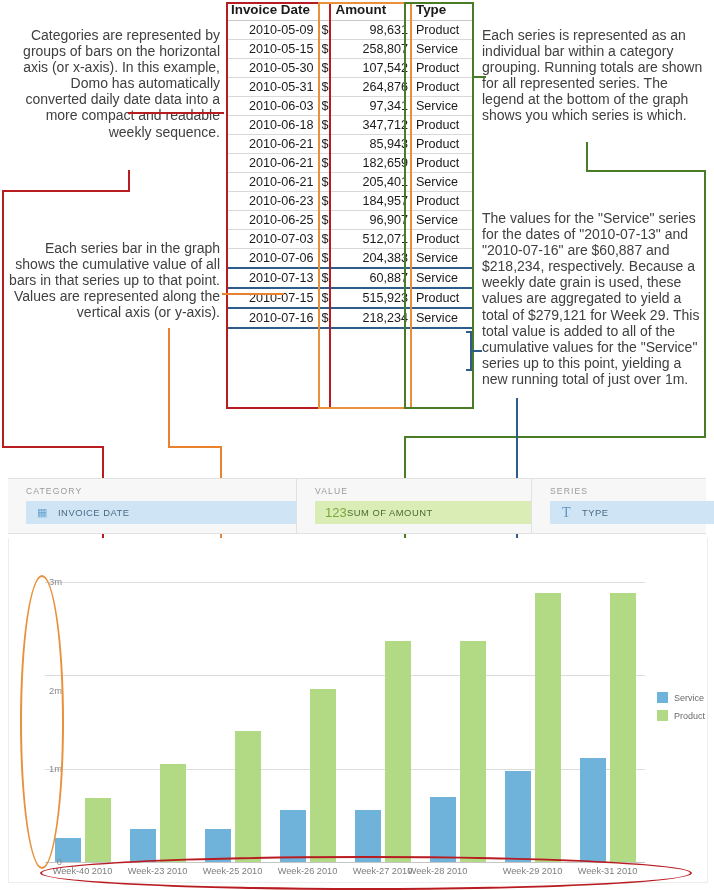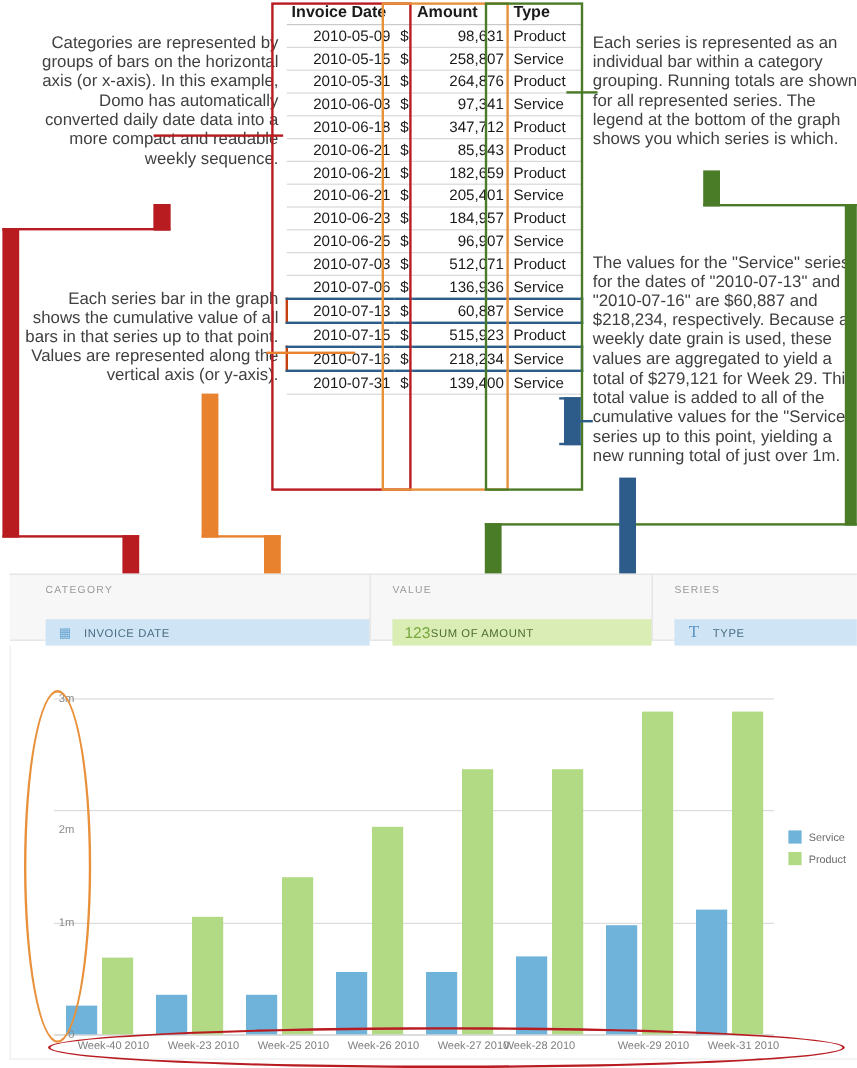--- a/index.html
+++ b/index.html
@@ -4,21 +4,21 @@
 <style>
   html,body{margin:0;padding:0;}
   body{
     width:714px;height:890px;
     background:#ffffff;
     font-family:"Liberation Sans", sans-serif;
     position:relative;
     overflow:hidden;
     color:#3a3a3a;
   }
-  .abs{position:absolute;padding-left:12px;}
+  .abs{position:absolute;}
 
   
   .ann{
     font-size:14px;
     line-height:16.1px;
     color:#404040;
   }
   .ann-tl{left:8px;top:27px;width:212px;text-align:right;}
   .ann-bl{left:8px;top:240px;width:212px;text-align:right;}
   .ann-tr{left:482px;top:27px;width:225px;text-align:left;}
@@ -87,21 +87,21 @@
     left:8px;top:478px;width:698px;height:54px;
     background:#f7f7f7;
     border-top:1px solid #e2e2e2;
     border-bottom:1px solid #e2e2e2;
     display:flex;align-items:stretch;
   }
   .bslot{padding:7px 0 0 18px;position:relative;}
   .bslot + .bslot{border-left:1px solid #e2e2e2;}
   .bslot .lbl{
     font-size:8.6px;letter-spacing:1.1px;color:#9a9a9a;
-    text-transform:uppercase;margin-bottom:20px;
+    text-transform:uppercase;margin-bottom:5px;
   }
   .chip{
     height:23px;display:flex;align-items:center;
     padding:0 10px;font-size:9.4px;letter-spacing:0.5px;
     color:#4a6a80;text-transform:uppercase;white-space:nowrap;
   }
   .chip.blue{background:#cfe5f5;width:250px;}
   .chip.green{background:#d9edb4;width:196px;color:#4d6b33;}
   .chip.blue2{background:#cfe5f5;width:190px;}
   .chip .gl{margin-right:9px;font-size:10px;display:inline-block;width:13px;text-align:center;}
@@ -163,20 +163,26 @@
           <td class="c-amt">98,631</td>
           <td class="c-type">Product</td>
         </tr>
         <tr class="">
           <td class="c-date">2010-05-15</td>
           <td class="c-cur">$</td>
           <td class="c-amt">258,807</td>
           <td class="c-type">Service</td>
         </tr>
         <tr class="">
+          <td class="c-date">2010-05-30</td>
+          <td class="c-cur">$</td>
+          <td class="c-amt">107,542</td>
+          <td class="c-type">Product</td>
+        </tr>
+        <tr class="">
           <td class="c-date">2010-05-31</td>
           <td class="c-cur">$</td>
           <td class="c-amt">264,876</td>
           <td class="c-type">Product</td>
         </tr>
         <tr class="">
           <td class="c-date">2010-06-03</td>
           <td class="c-cur">$</td>
           <td class="c-amt">97,341</td>
           <td class="c-type">Service</td>
@@ -219,45 +225,39 @@
         </tr>
         <tr class="">
           <td class="c-date">2010-07-03</td>
           <td class="c-cur">$</td>
           <td class="c-amt">512,071</td>
           <td class="c-type">Product</td>
         </tr>
         <tr class="">
           <td class="c-date">2010-07-06</td>
           <td class="c-cur">$</td>
-          <td class="c-amt">136,936</td>
+          <td class="c-amt">204,383</td>
           <td class="c-type">Service</td>
         </tr>
         <tr class="hl">
           <td class="c-date">2010-07-13</td>
           <td class="c-cur">$</td>
           <td class="c-amt">60,887</td>
           <td class="c-type">Service</td>
         </tr>
         <tr class="">
           <td class="c-date">2010-07-15</td>
           <td class="c-cur">$</td>
           <td class="c-amt">515,923</td>
           <td class="c-type">Product</td>
         </tr>
         <tr class="hl">
           <td class="c-date">2010-07-16</td>
           <td class="c-cur">$</td>
           <td class="c-amt">218,234</td>
-          <td class="c-type">Service</td>
-        </tr>
-        <tr class="">
-          <td class="c-date">2010-07-31</td>
-          <td class="c-cur">$</td>
-          <td class="c-amt">139,400</td>
           <td class="c-type">Service</td>
         </tr>
       </tbody>
     </table>
 </div>
 
 <div class="abs col-outline ol-red" style="left:226px;top:2px;width:101px;height:403px;"></div>
 <div class="abs col-outline ol-orange" style="left:318px;top:2px;width:90px;height:403px;"></div>
 <div class="abs col-outline ol-green" style="left:404px;top:2px;width:66px;height:403px;"></div>
 

